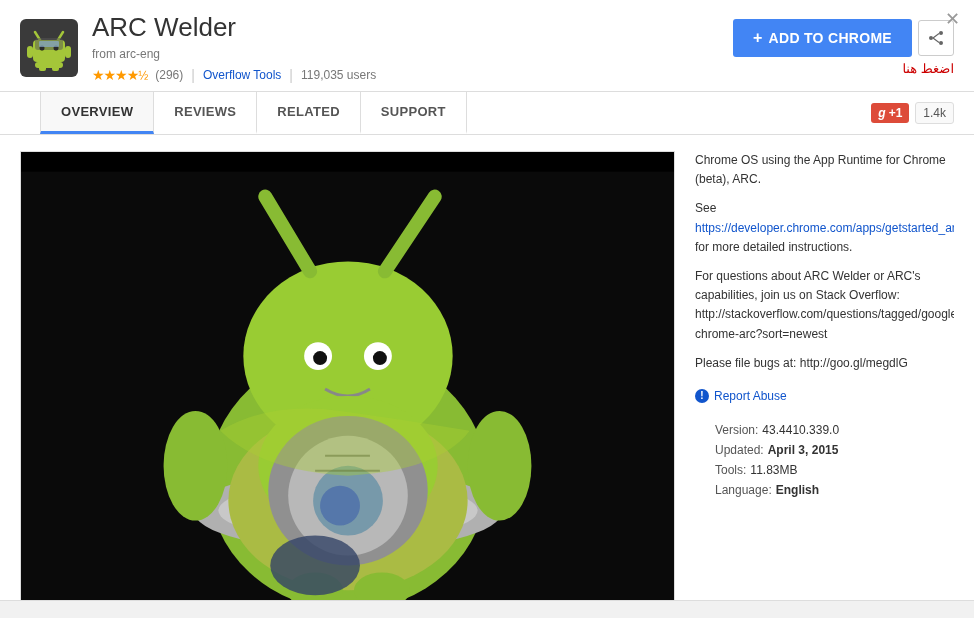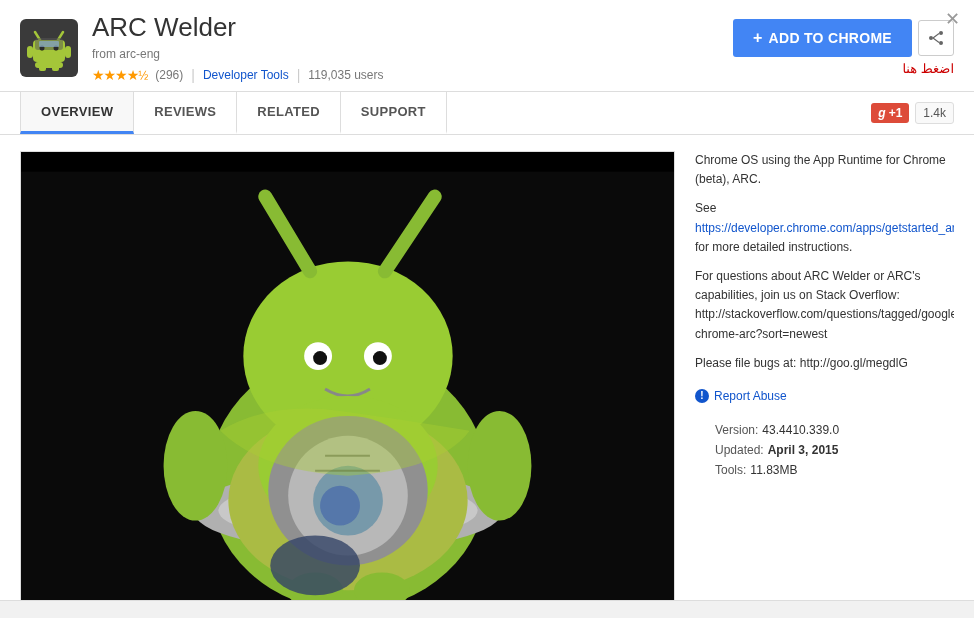--- a/index.html
+++ b/index.html
@@ -148,21 +148,21 @@
       padding: 12px 20px;
       font-size: 13px;
       font-weight: bold;
       color: #555;
       cursor: pointer;
       border-bottom: 3px solid transparent;
       text-transform: uppercase;
       letter-spacing: 0.3px;
       border-right: 1px solid #ddd;
     }
-    .tab:first-child { border-left: 1px solid #ddd; }
+    .tab:first-child { border-left: 1px solid #ddd; margin-left: 20px; }
     .tab.active {
       color: #333;
       border-bottom: 3px solid #4285f4;
       background: #f8f8f8;
     }
     .tabs-spacer { flex: 1; }
     .tabs-right {
       display: flex;
       align-items: center;
       gap: 6px;
@@ -338,21 +338,21 @@
 
       <div class="app-info">
         <span class="app-title">ARC Welder</span>
         <span class="app-author">from arc-eng</span>
         <div class="app-meta">
           <span class="stars">
             ★★★★<span style="font-size:12px; color:#f90;">½</span>
           </span>
           <span class="review-count">(296)</span>
           <span class="divider-meta">|</span>
-          <a class="dev-link" href="#">Developer Tools</a>
+          <a class="dev-link" href="#">Overflow Tools</a>
           <span class="divider-meta">|</span>
           <span class="users-count">119,035 users</span>
         </div>
       </div>
     </div>
 
     <div class="header-right">
       <div class="header-buttons">
         <button class="add-to-chrome-btn">
           <span class="plus-icon">+</span>
@@ -475,19 +475,23 @@
           <span class="meta-value">43.4410.339.0</span>
         </div>
         <div class="meta-row">
           <span class="meta-label">Updated:</span>
           <span class="meta-value bold">April 3, 2015</span>
         </div>
         <div class="meta-row">
           <span class="meta-label">Tools:</span>
           <span class="meta-value">11.83MB</span>
         </div>
+        <div class="meta-row">
+          <span class="meta-label">Language:</span>
+          <span class="meta-value bold">English</span>
+        </div>
       </div>
     </div>
 
   </div>
 
   <div class="bottom-bar"></div>
 </div>
 
 </body></html>

